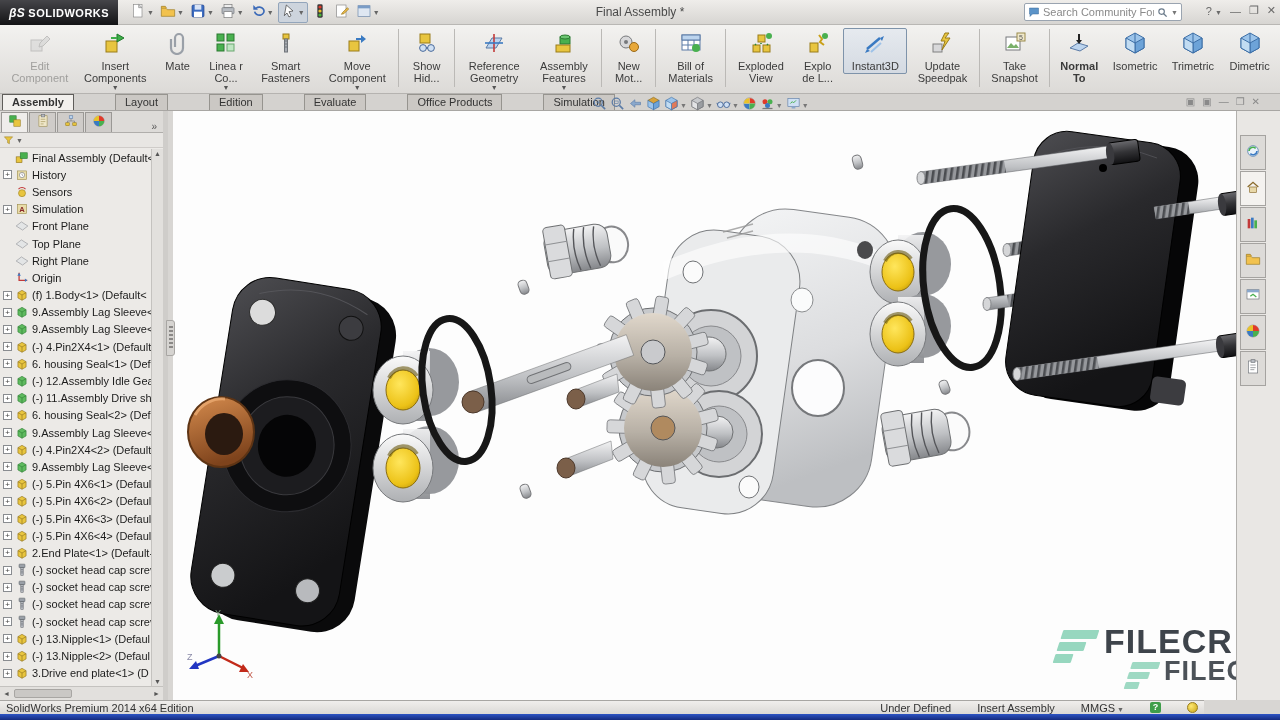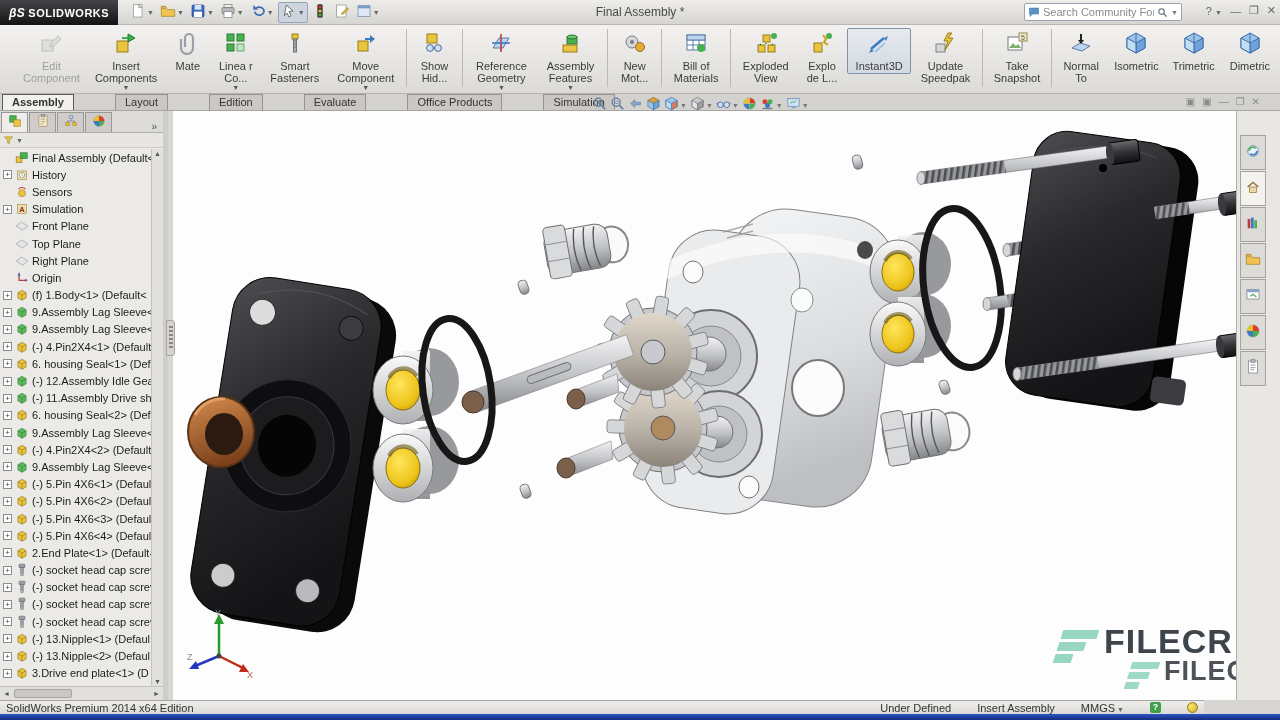--- a/index.html
+++ b/index.html
@@ -11,21 +11,21 @@
   #qat{position:absolute;left:128px;top:1px;height:23px;display:flex;align-items:center;gap:2px;}
   .qbtn{display:flex;align-items:center;height:21px;padding:0 2px;border-radius:2px;}
   .qbtn svg{width:16px;height:16px;}
   .qbtn .dd{font-size:7px;color:#666;margin-left:1px;}
   .qbtn.pressed{background:#cdd4dd;border:1px solid #93a5bb;}
   #title-text{position:absolute;left:640px;top:5px;transform:translateX(-50%);font-size:12px;color:#4a4a4a;}
   #searchbox{position:absolute;right:98px;top:3px;width:158px;height:18px;background:#fff;border:1px solid #9aa4b0;border-radius:2px;display:flex;align-items:center;font-size:11px;color:#8a8a8a;padding:0 3px;gap:3px;}
   #searchbox .grow{flex:1;overflow:hidden;white-space:nowrap;}
   #winctl{position:absolute;right:4px;top:4px;display:flex;gap:8px;align-items:center;color:#6a6a6a;font-size:11px;}
   
-  #ribbon{position:absolute;left:0;top:25px;width:1280px;height:69px;background:linear-gradient(#f3f2f0,#dcdad7);border-bottom:1px solid #b5b3b0;display:flex;align-items:flex-start;padding:3px 2px 0 16px;}
+  #ribbon{position:absolute;left:0;top:25px;width:1280px;height:69px;background:linear-gradient(#f3f2f0,#dcdad7);border-bottom:1px solid #b5b3b0;display:flex;align-items:flex-start;padding:3px 2px 0 4px;}
   .rbtn{display:flex;flex-direction:column;align-items:center;justify-content:flex-start;padding:2px 5px 0;margin:0 1px;border:1px solid transparent;border-radius:2px;min-width:34px;}
   .rbtn svg{width:24px;height:24px;}
   .rbtn .rlbl{font-size:11px;line-height:11.5px;color:#3b3b3b;text-align:center;margin-top:2px;}
   .rbtn .rdd{font-size:7px;color:#555;line-height:6px;margin-top:1px;}
   .rbtn.disabled .rlbl{color:#9f9e9c;}
   .rbtn.disabled svg{opacity:.45;filter:grayscale(1);}
   .rbtn.active{background:linear-gradient(#e6eaef,#d4dae2);border:1px solid #7e93aa;justify-content:space-between;}
   .rsep{width:1px;height:58px;background:#bbb9b6;margin:1px 3px;flex:none;}
   
   #tabband{position:absolute;left:0;top:94px;width:1280px;height:17px;background:#d4d2cf;border-bottom:1px solid #a8a6a3;}
@@ -318,21 +318,21 @@
     <div class="rbtn" style="width: 64px;">
       <span><svg viewBox="0 0 24 24">
           <rect x="3" y="6" width="14" height="13" fill="#fff" stroke="#77797c"></rect>
           <path d="M4 17l4-5 3 3 2-2 3 4z" fill="#7ab06a"></path>
           <rect x="14" y="2" width="8" height="8" fill="#efe8cc" stroke="#9a8a4a"></rect>
           <text x="18" y="9" font-size="7" text-anchor="middle" fill="#555">5</text>
         </svg></span>
       <span class="rlbl" style="width:52px">Take Snapshot</span>
     </div>
     <div class="rsep"></div>
-    <div class="rbtn" style="width: 54px;">
+    <div class="rbtn" style="width: 54px; font-weight: bold;">
       <span><svg viewBox="0 0 24 24">
           <path d="M3 17l8-5 10 3-8 5z" fill="#bcd4ee" stroke="#5b7ba6"></path>
           <path d="M12 3v8" stroke="#222" stroke-width="2"></path>
           <path d="M12 13l-3-4h6z" fill="#222"></path>
         </svg></span>
       <span class="rlbl" style="width:42px">Normal To</span>
     </div>
     <div class="rbtn" style="width: 60px;">
       <span><svg viewBox="0 0 24 24">
           <path d="M12 2l9 5v10l-9 5-9-5V7z" fill="#9cc4ea" stroke="#3c6ea6"></path>

